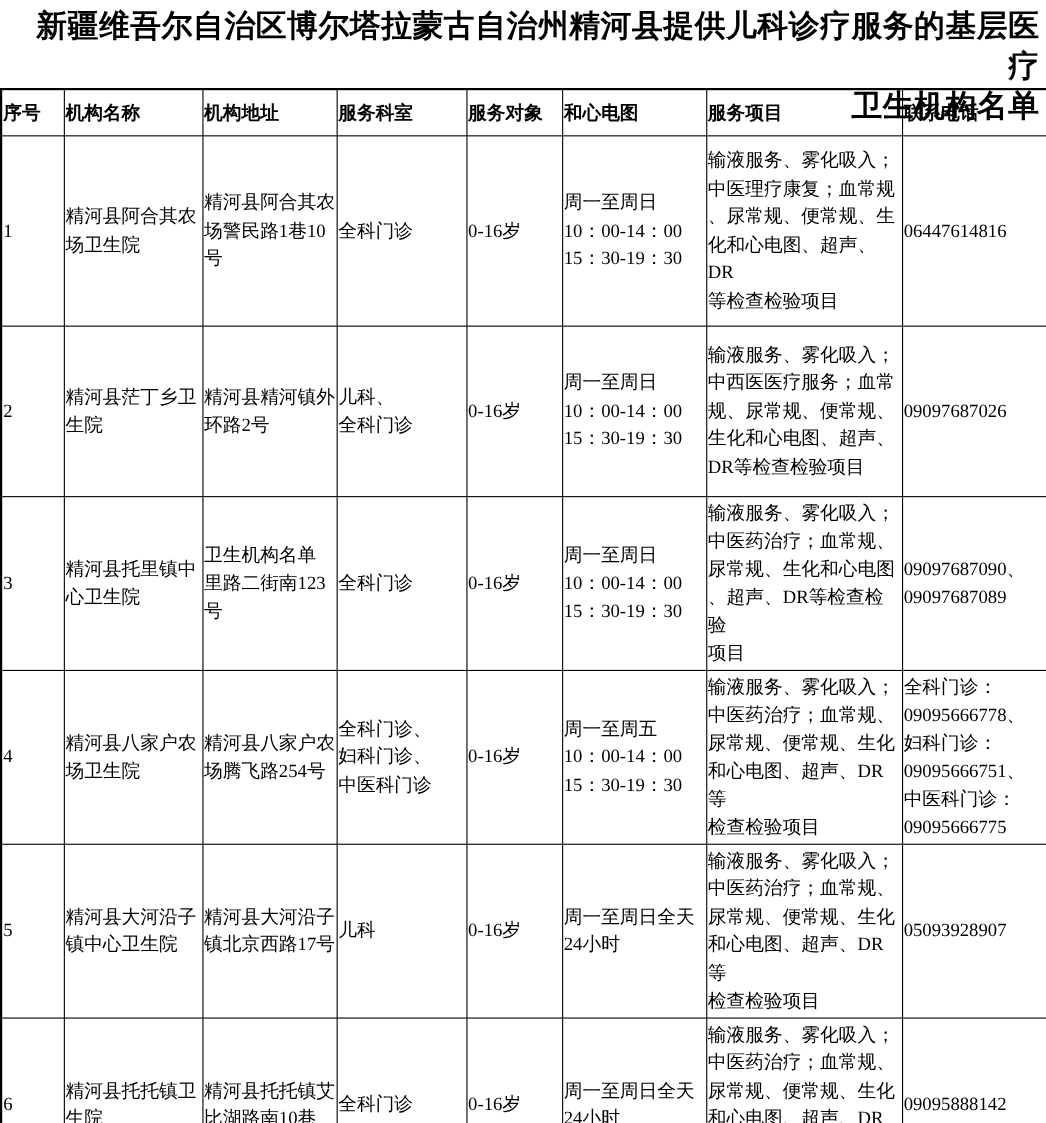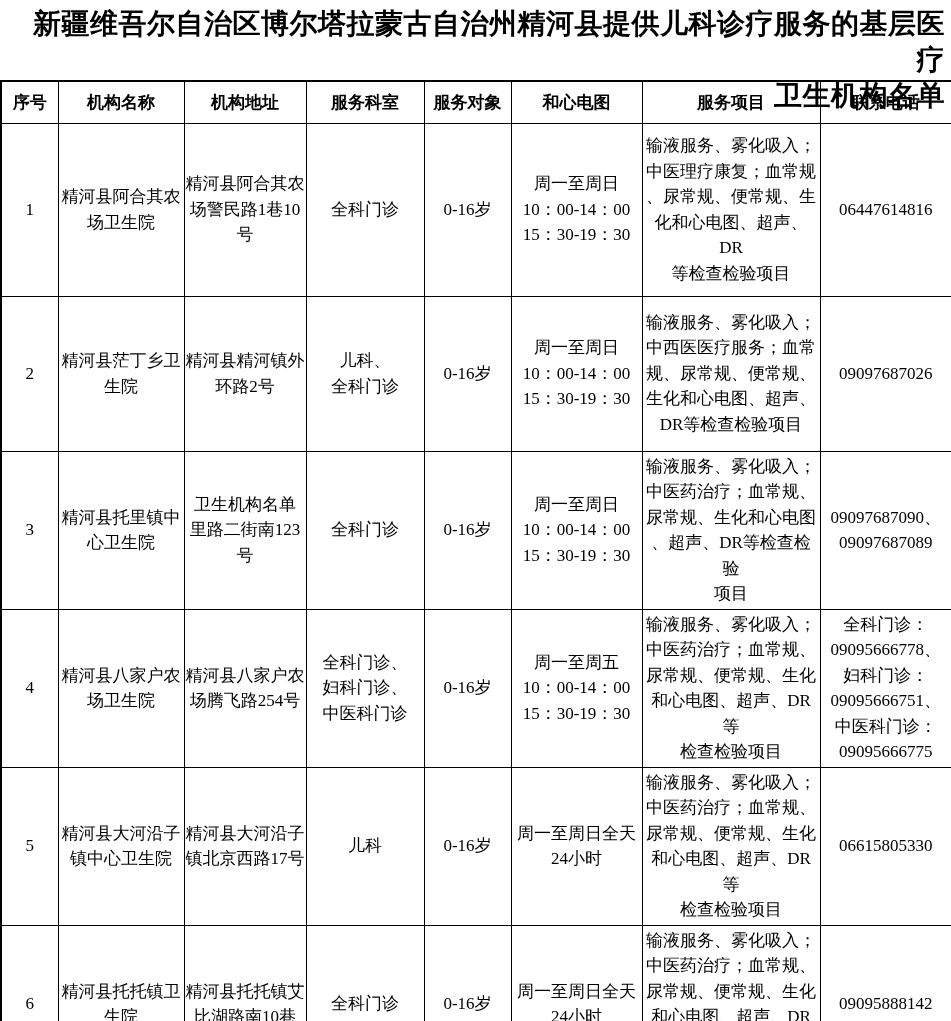--- a/index.html
+++ b/index.html
@@ -12,21 +12,21 @@
     font-family:"Liberation Sans", sans-serif;
     font-size:28px; line-height:36px; font-weight:bold;
     text-align:right; white-space:pre-line; letter-spacing:0.5px;
   }
   table.grid {
     width:951px; border-collapse:collapse; table-layout:fixed;
     border:2px solid #000000;
   }
   table.grid th, table.grid td {
     border:1px solid #000000;
-    text-align:center; vertical-align:middle;
+    text-align:left; vertical-align:middle;
     white-space:pre-line; overflow:hidden;
     padding:2px 1px; box-sizing:border-box;
   }
   table.grid th {
     font-family:"Liberation Sans", sans-serif;
     font-size:17px; font-weight:bold; height:40px;
   }
   table.grid td { font-size:17px; line-height:1.5; }
 </style>
 </head>
@@ -152,21 +152,21 @@
 镇北京西路17号</td>
         <td>儿科</td>
         <td>0-16岁</td>
         <td>周一至周日全天
 24小时</td>
         <td>输液服务、雾化吸入；
 中医药治疗；血常规、
 尿常规、便常规、生化
 和心电图、超声、DR等
 检查检验项目</td>
-        <td>06615805330</td>
+        <td>05093928907</td>
       </tr>
       <tr style="height:124px">
         <td>6</td>
         <td>精河县托托镇卫
 生院</td>
         <td>精河县托托镇艾
 比湖路南10巷</td>
         <td>全科门诊</td>
         <td>0-16岁</td>
         <td>周一至周日全天

